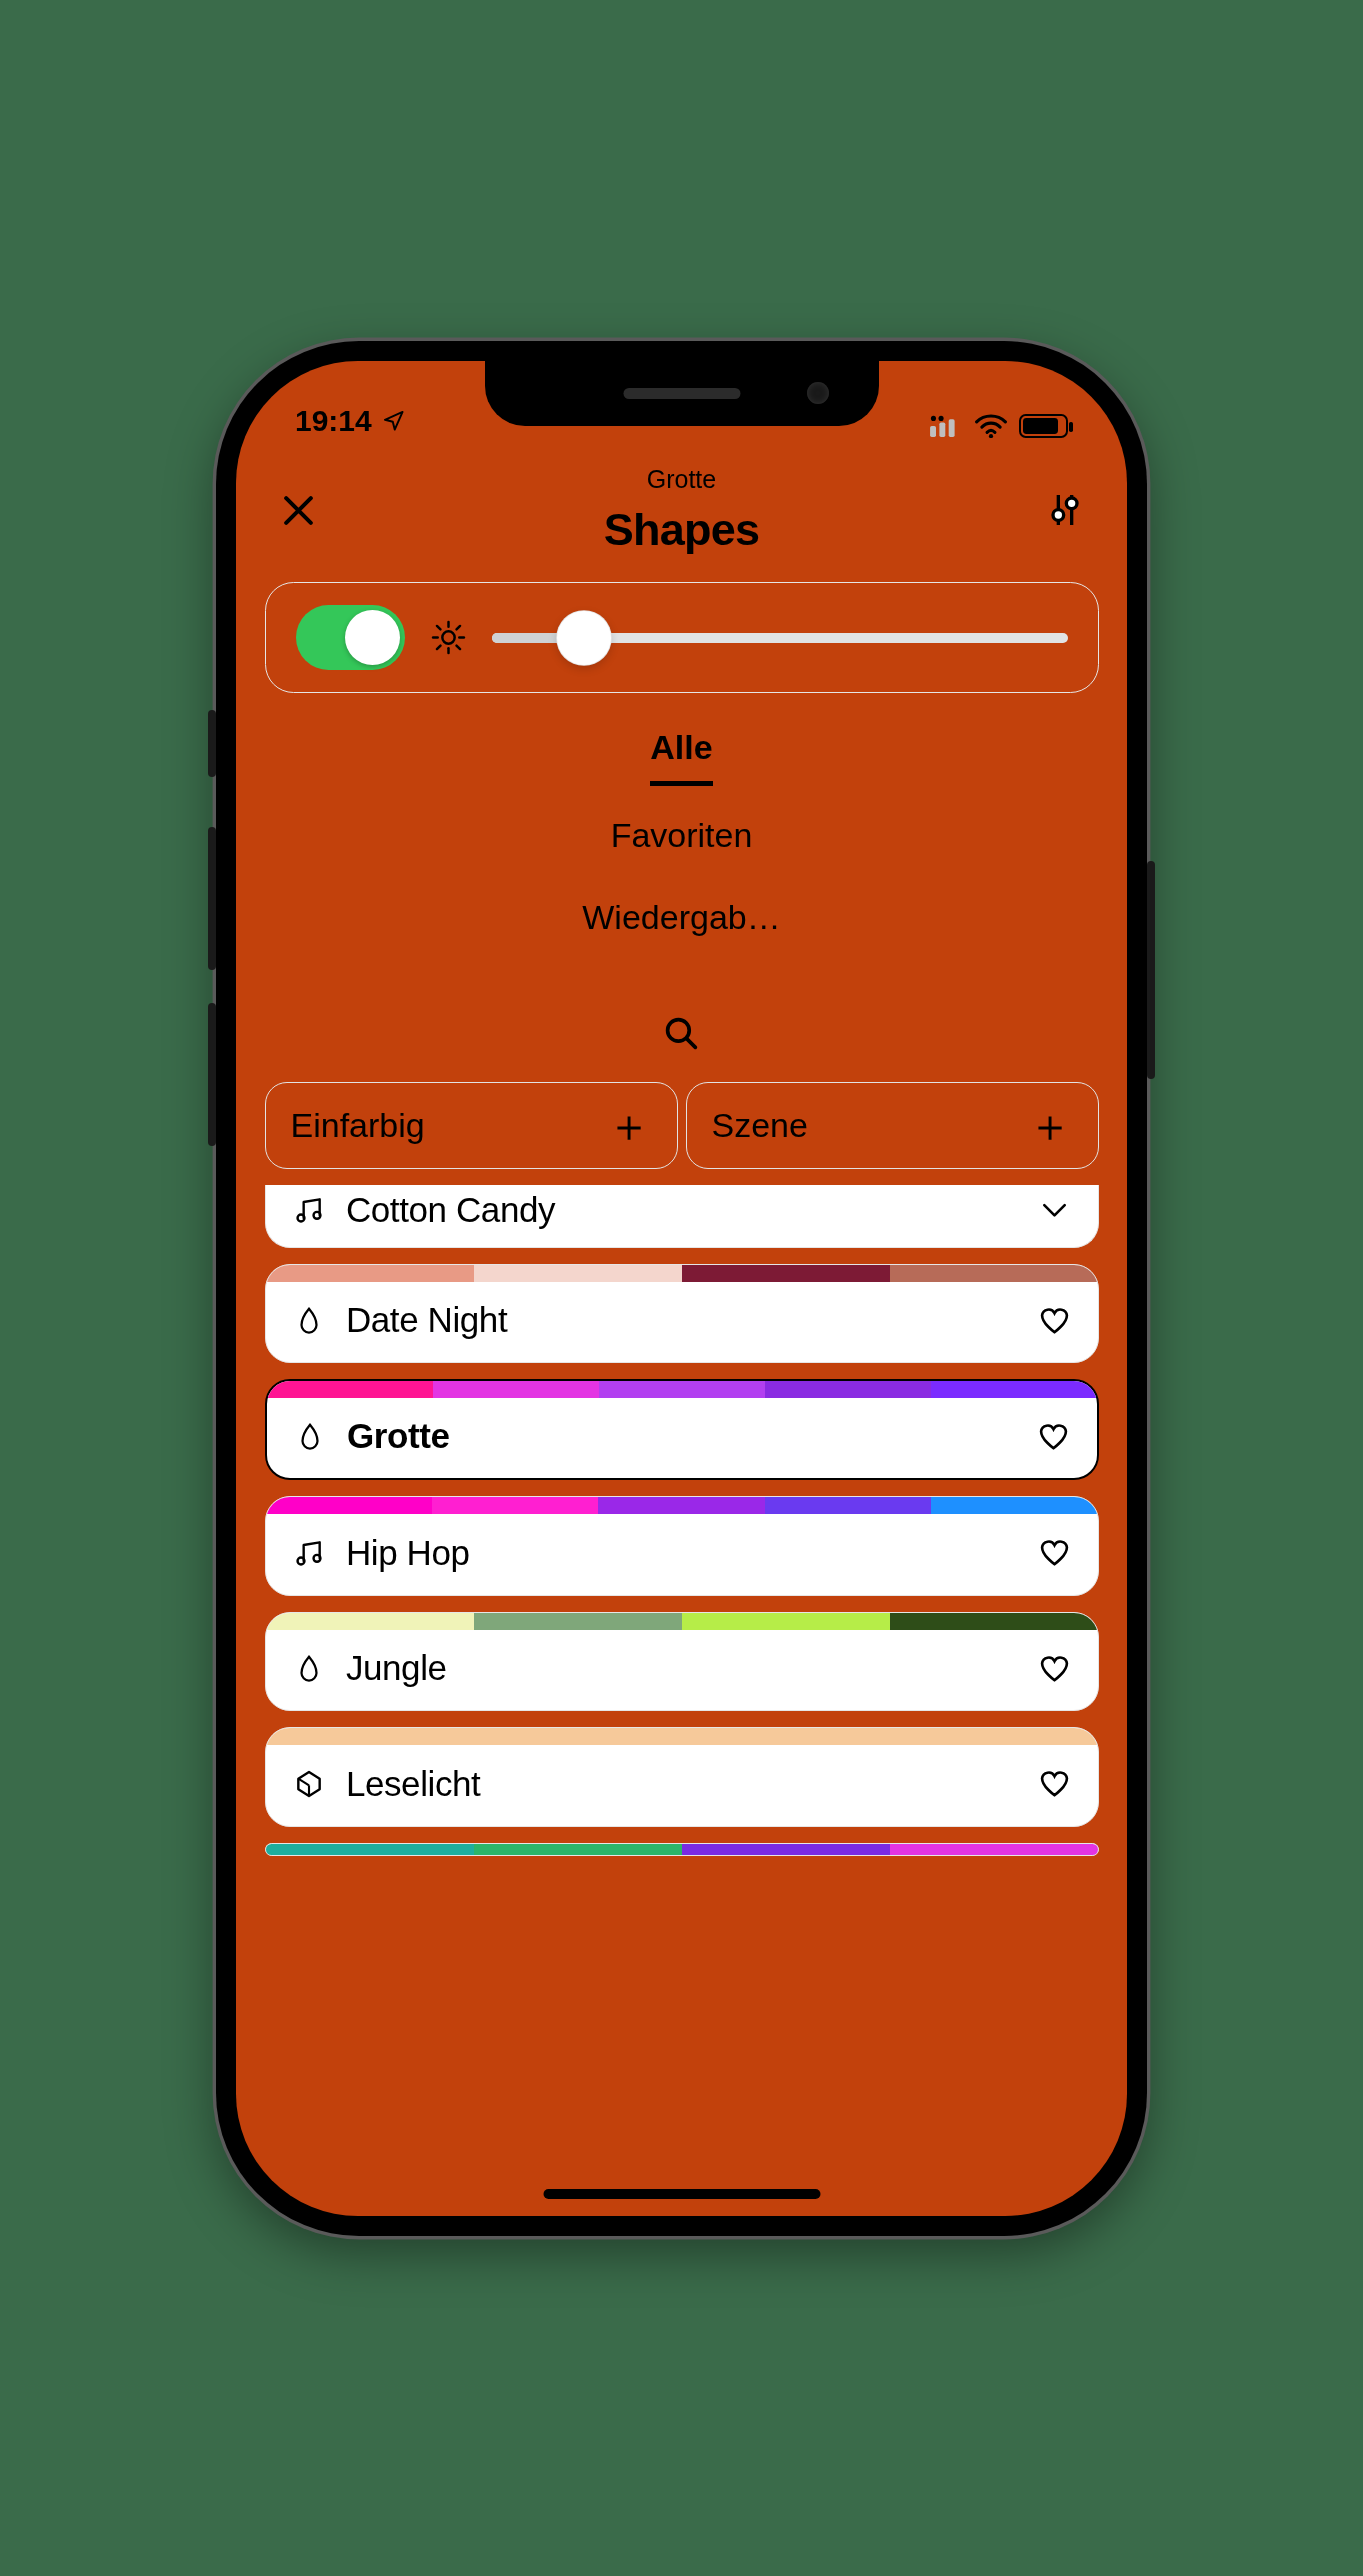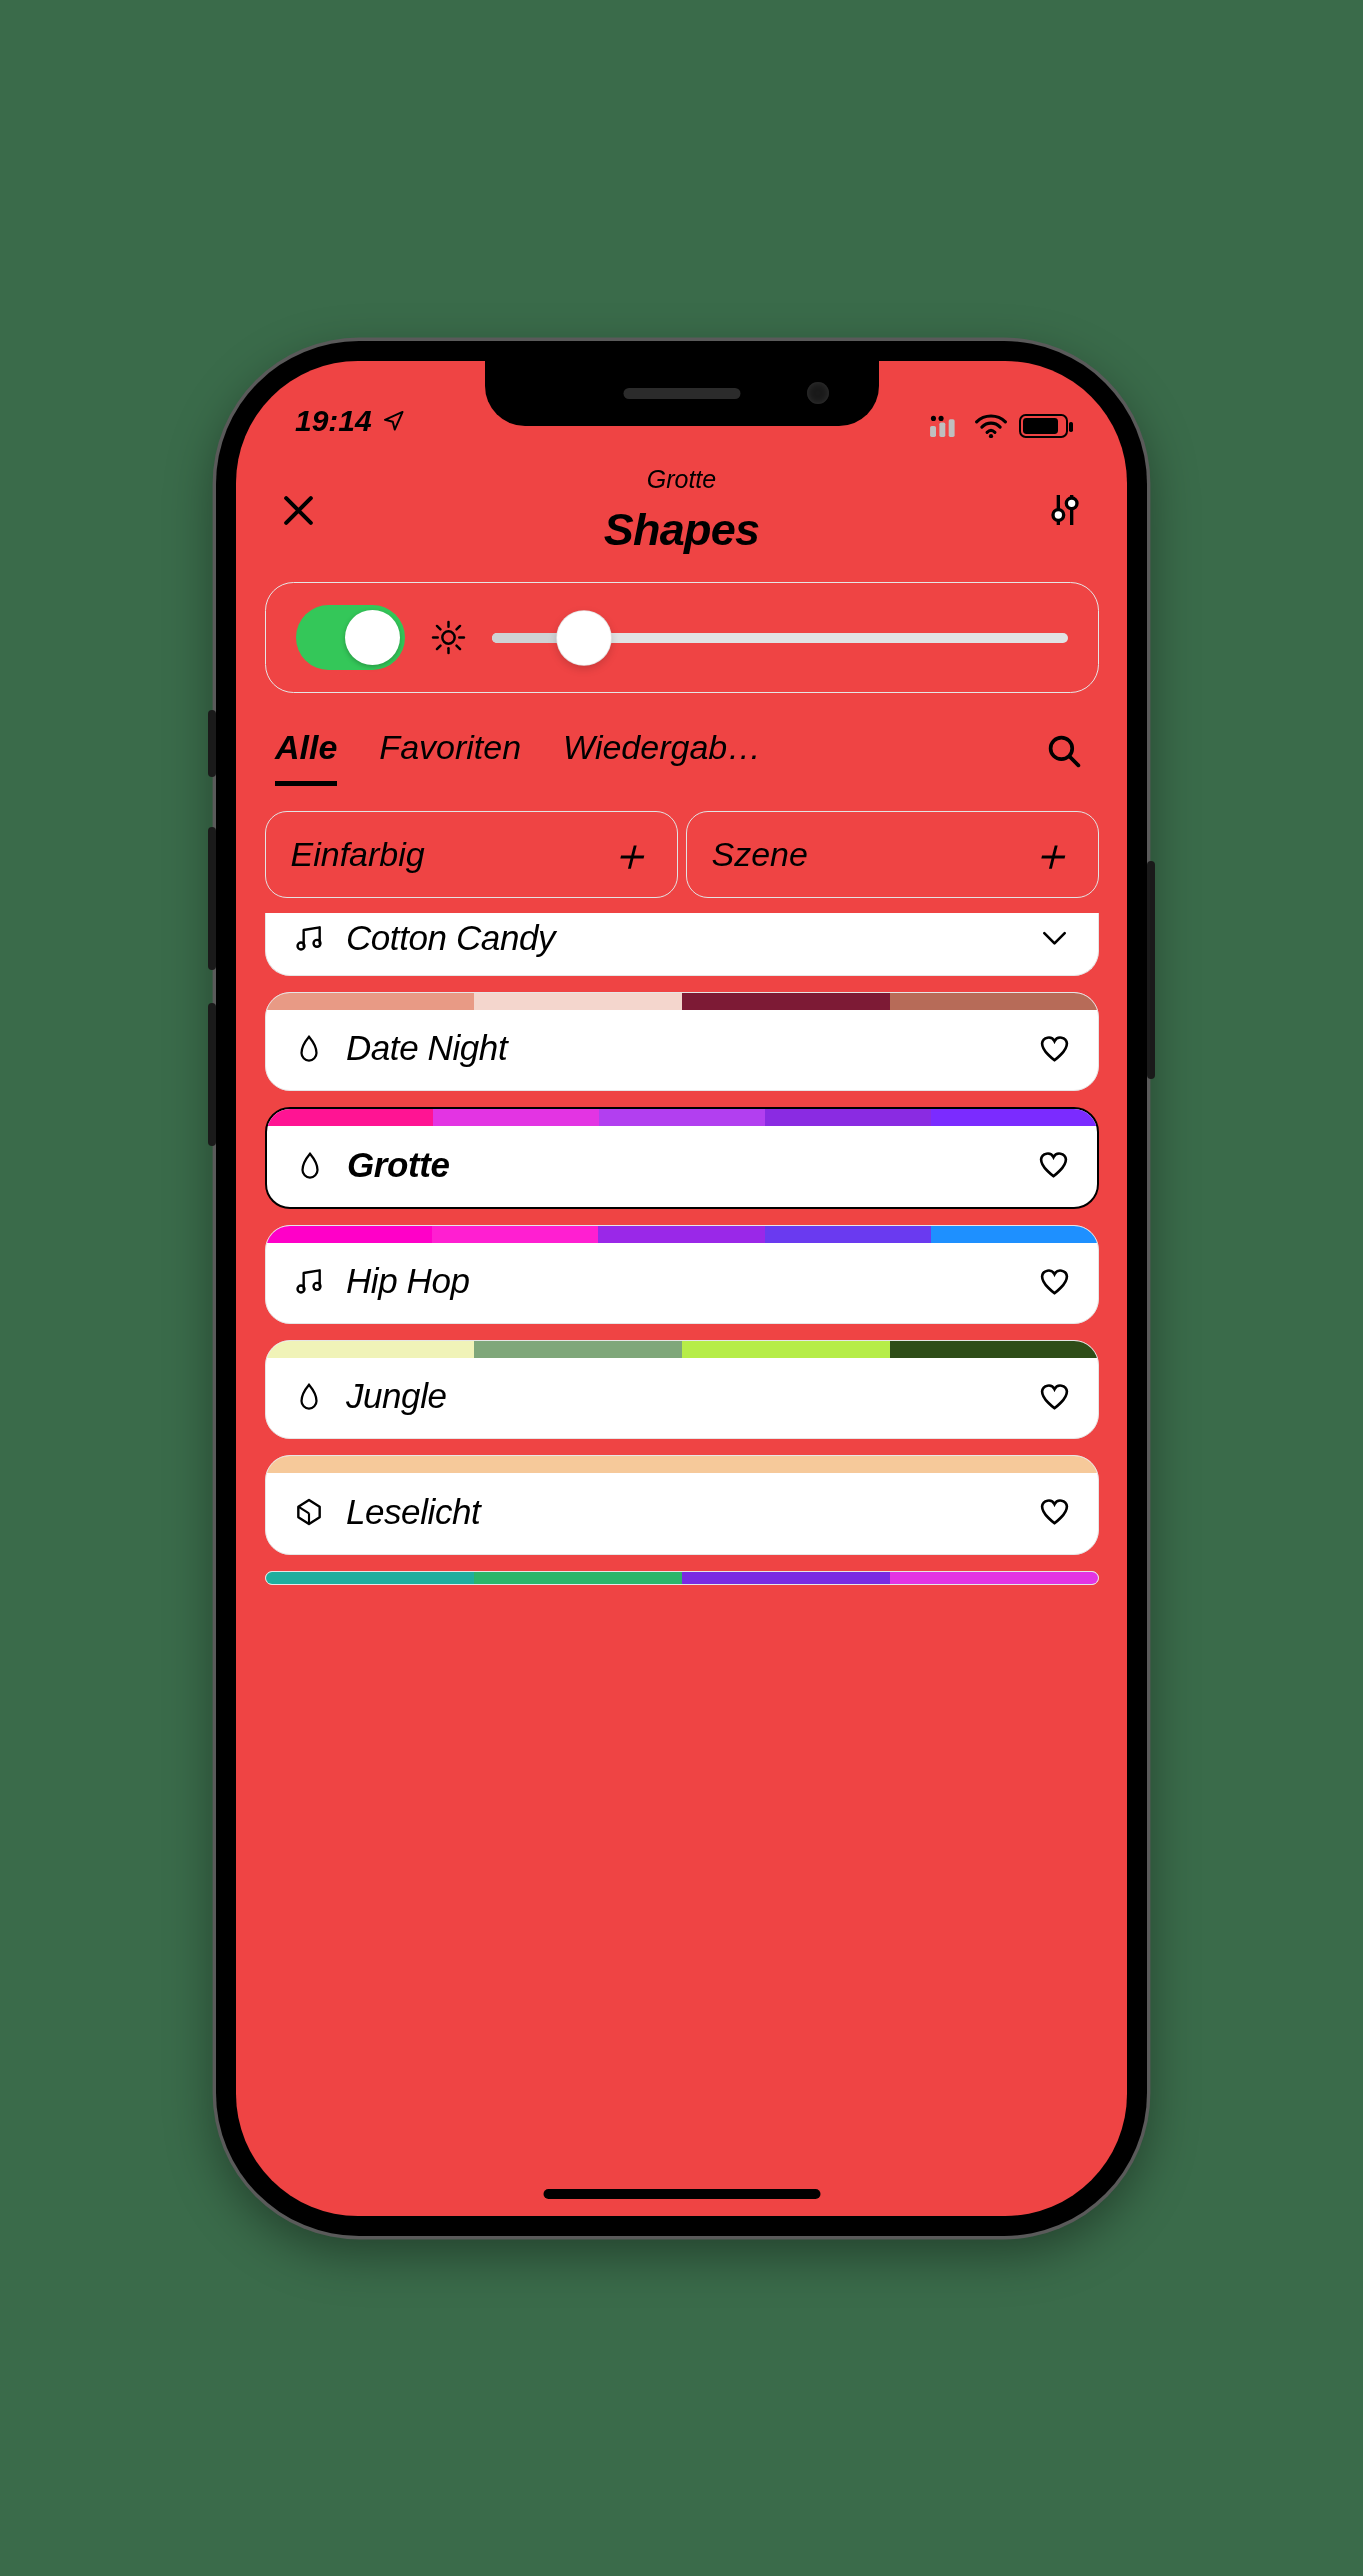--- a/index.html
+++ b/index.html
@@ -23,26 +23,25 @@
     position: relative;
     box-shadow: 0 0 0 3.4px #5a5a5a, 0 17px 50px rgba(0,0,0,.4);
   }
   .side-btn { position:absolute; background:#1a1a1a; border-radius:5px; }
   .side-btn.sb1 { left:-8.4px; top:369px;  width:8.4px; height:67px; }
   .side-btn.sb2 { left:-8.4px; top:486px;  width:8.4px; height:143px; }
   .side-btn.sb3 { left:-8.4px; top:662px;  width:8.4px; height:143px; }
   .side-btn.sb4 { right:-8.4px; top:520px; width:8.4px; height:218px; }
   .screen {
     width: 100%; height: 100%;
-    background: #ef4444;
+    background: #c2410c;
     border-radius: 122px;
     overflow: hidden;
     position: relative;
     color:#000;
-    font-style:italic;
   }
   .notch {
     position:absolute; top:0; left:50%; transform:translateX(-50%);
     width:394px; height:65px; background:#000;
     border-bottom-left-radius:40px; border-bottom-right-radius:40px;
     z-index:10;
     display:flex; align-items:center; justify-content:flex-end; gap:25px; padding-right:50px;
   }
   .notch .speaker { position:absolute; left:50%; top:27px; transform:translateX(-50%);
     width:117px; height:11.7px; background:#2b2b2b; border-radius:8.4px; }
@@ -78,21 +77,21 @@
   .toggle { width:109px; height:65px; background:#34c759; border-radius:34px; position:relative; }
   .toggle .knob { position:absolute; right:5px; top:5px; width:55px; height:55px; background:#fff;
     border-radius:50%; box-shadow:0 1.7px 5px rgba(0,0,0,.25); }
   .slider-track { flex:1; height:10px; background:#e1e3e4; border-radius:8.4px; position:relative; }
   .slider-track .fill { position:absolute; left:0; top:0; bottom:0; width:16%; background:#cfd2d4; border-radius:8.4px; }
   .slider-thumb { position:absolute; top:50%; transform:translate(-50%,-50%);
     width:54px; height:54px; background:#fff; border-radius:50%;
     box-shadow:0 0 0 0.8px #e4e4e4, 0 3.4px 10px rgba(0,0,0,.18); }
 
   
-  .tabs { display:flex; align-items:flex-start; gap:42px; padding:35px 39px 0; font-size:34px; }
+  .tabs { display:flex; align-items:center; gap:30px; padding:35px 39px 0; font-size:34px;flex-direction:column; }
   .tab { padding-bottom:13.4px; color:#000; white-space:nowrap; }
   .tab.active { font-weight:800; border-bottom:5px solid #000; }
   .tabs .spacer { flex:1; }
 
   
   .chips { display:flex; gap:8px; padding:25px 28.5px 17px; }
   .chip { flex:1; border:0.8px solid #e3e3e3; border-radius:22px; height:87px;
     display:flex; align-items:center; justify-content:space-between;
     padding:0 25px; font-size:34px; }
   .plus { font-size:45px; font-weight:300; line-height:1; }

